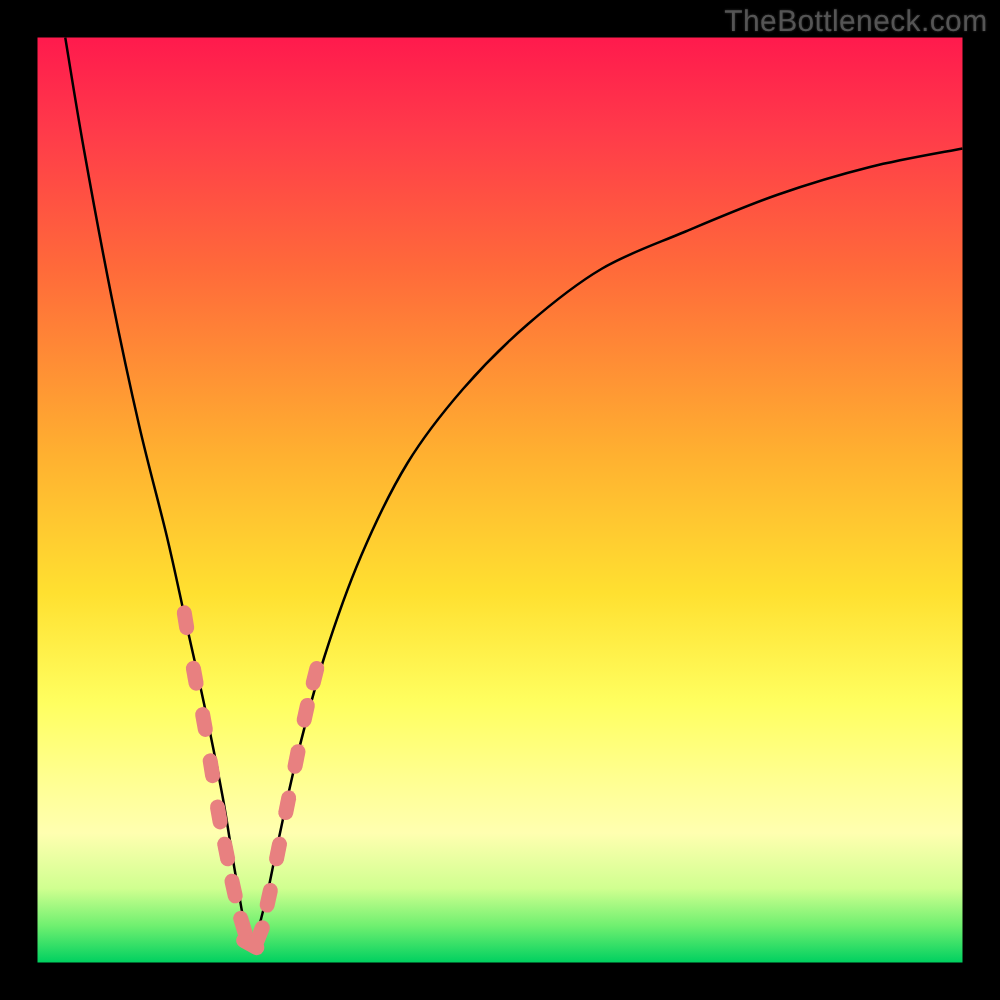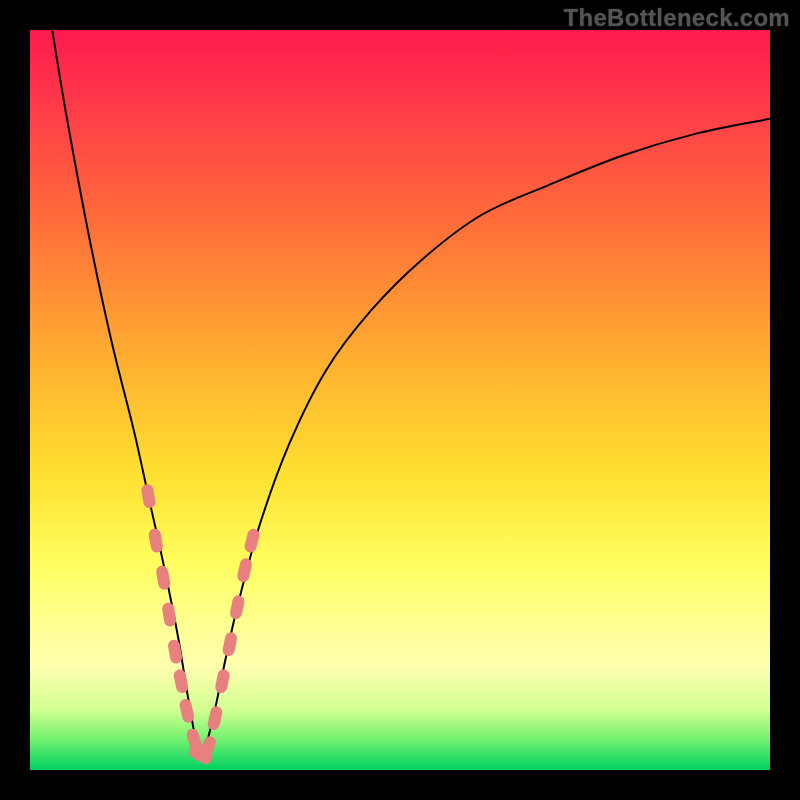--- a/index.html
+++ b/index.html
@@ -29,21 +29,21 @@
       #d0ff90 92%,
       #70f070 96%,
       #00d060 100%);
   }
   .watermark {
     position: absolute;
     top: 4px;
     right: 10px;
     color: #555;
     font-size: 24px;
-    font-weight: 700;
+    font-weight: 400;
     letter-spacing: 0.3px;
     z-index: 5;
     text-shadow: 0 0 2px rgba(255,255,255,0.2);
     margin-left: 32px;
   }
   svg.plot {
     position: absolute;
     left: 0;
     top: 0;
     width: 740px;

